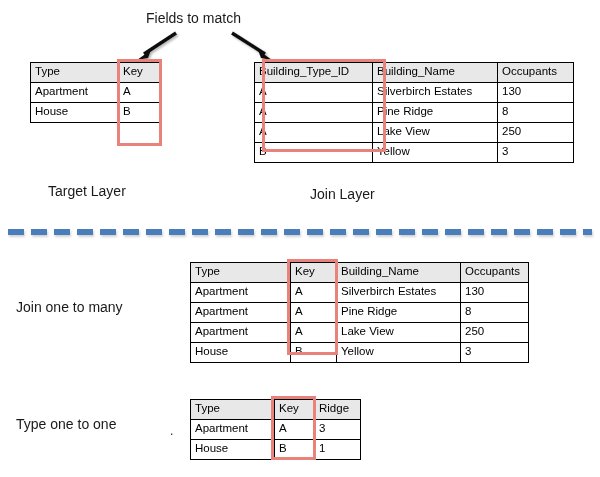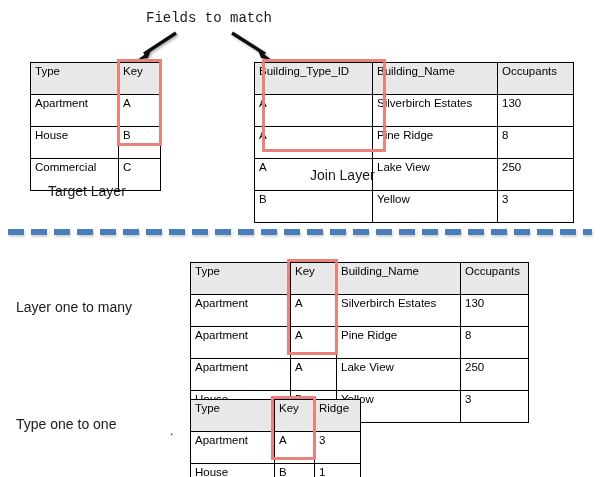--- a/index.html
+++ b/index.html
@@ -19,21 +19,20 @@
   
   .lbl {
     position: absolute;
     font-size: 13.5px;
     color: #1a1a1a;
     white-space: nowrap;
     line-height: 1;
   }
   .lbl-title {
     font-size: 14px;
-    font-family: Liberation Mono, monospace;
   }
   .lbl-side {
     font-size: 14px;
   }
   .tiny-dot {
     position: absolute;
     font-size: 12px;
     color: #222;
   }
 
@@ -42,21 +41,21 @@
     position: absolute;
     border-collapse: collapse;
     background: #ffffff;
     font-size: 11.5px;
     line-height: 1;
     table-layout: fixed;
   }
   table.grid th,
   table.grid td {
     border: 1px solid #000000;
-    padding: 2px 4px 15px 4px;
+    padding: 2px 4px 3px 4px;
     text-align: left;
     font-weight: normal;
     height: 14px;
     vertical-align: middle;
     overflow: hidden;
     white-space: nowrap;
   }
   table.grid th {
     background: #e8e8e8;
   }
@@ -150,24 +149,20 @@
   </thead>
   <tbody>
     <tr>
       <td>Apartment</td>
       <td>A</td>
     </tr>
     <tr>
       <td>House</td>
       <td>B</td>
     </tr>
-    <tr>
-      <td>Commercial</td>
-      <td>C</td>
-    </tr>
   </tbody>
 </table>
 <div class="hibox" style="left:117px; top:59px; width:45px; height:87px;"></div>
 
 <table class="grid" id="tbl-join" style="left:254px; top:62px; width:319px;">
   <colgroup>
       <col style="width:118px">
       <col style="width:125px">
       <col style="width:76px">
     </colgroup>
@@ -197,28 +192,28 @@
     <tr>
       <td>B</td>
       <td>Yellow</td>
       <td>3</td>
     </tr>
   </tbody>
 </table>
 <div class="hibox" style="left:262px; top:59px; width:124px; height:93px;"></div>
 
 <div class="lbl lbl-side" style="left:48px; top:184px;">Target Layer</div>
-<div class="lbl lbl-side" style="left:310px; top:168px;">Join Layer</div>
+<div class="lbl lbl-side" style="left:310px; top:187px;">Join Layer</div>
 
 <div class="divider">
   <div class="dash-shadow"></div>
   <div class="dash-line"></div>
 </div>
 
-<div class="lbl lbl-side" style="left:16px; top:300px;">Layer one to many</div>
+<div class="lbl lbl-side" style="left:16px; top:300px;">Join one to many</div>
 
 <table class="grid" id="tbl-otm" style="left:190px; top:262px; width:338px;">
   <colgroup>
       <col style="width:100px">
       <col style="width:46px">
       <col style="width:124px">
       <col style="width:68px">
     </colgroup>
   <thead>
     <tr>

